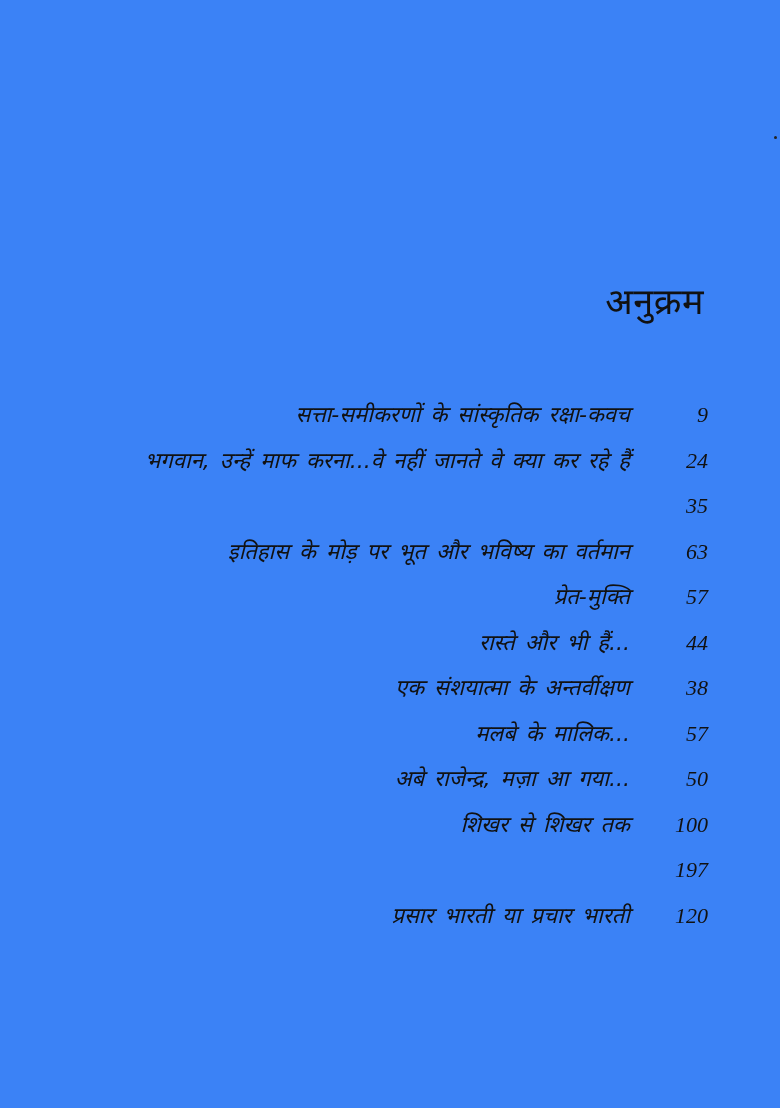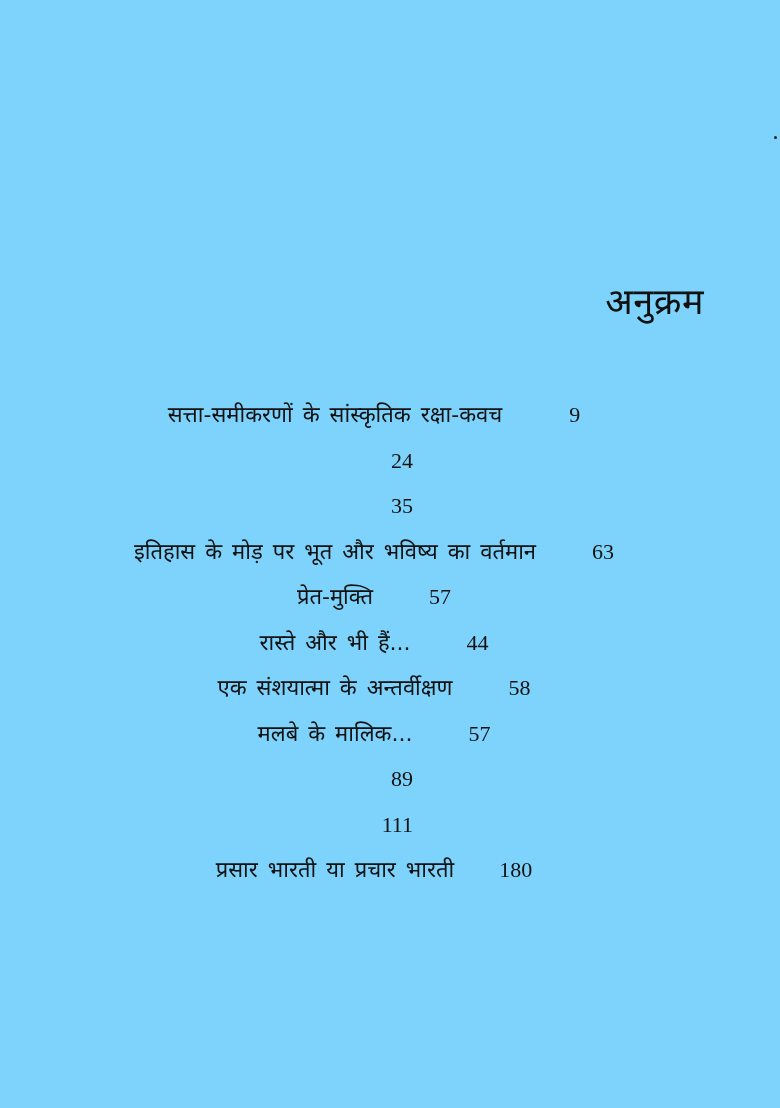--- a/index.html
+++ b/index.html
@@ -12,21 +12,21 @@
       height: 1108px;
       position: relative;
       overflow: hidden;
       color: #1a1a1a;
       font-family: "DejaVu Sans", "Liberation Sans", sans-serif;
     }
     .page {
       position: absolute;
       left: 0; top: 0;
       width: 780px; height: 1108px;
-      background: #7dd3fc;
+      background: #3b82f6;
     }
     .speck {
       position: absolute;
       left: 774px;
       top: 136px;
       width: 3px;
       height: 3px;
       background: #222;
       border-radius: 50%;
     }
@@ -44,23 +44,24 @@
       position: absolute;
       left: 40px;
       top: 398px;
       width: 668px;
       margin: 0;
       padding: 0;
       list-style: none;
     }
     .toc-row {
       display: flex;
-      justify-content: center;
+      justify-content: flex-end;
       align-items: baseline;
       height: 45.5px;
+      font-style: italic;
     }
     .toc-entry-title {
       font-size: 22px;
       line-height: 34px;
       font-family: "DejaVu Sans", sans-serif;
       color: #111;
       text-align: right;
       white-space: nowrap;
       word-spacing: 3px;
     }
@@ -81,49 +82,55 @@
   <div class="speck"></div>
 
   <h1 class="toc-title" style="margin:0;font-weight:normal;">अनुक्रम</h1>
 
   <ul class="toc">
     <li class="toc-row">
       <span class="toc-entry-title">सत्ता-समीकरणों के सांस्कृतिक रक्षा-कवच</span>
       <span class="toc-entry-page">9</span>
     </li>
     <li class="toc-row">
+      <span class="toc-entry-title">भगवान, उन्हें माफ करना...वे नहीं जानते वे क्या कर रहे हैं</span>
       <span class="toc-entry-page">24</span>
     </li>
     <li class="toc-row">
       <span class="toc-entry-page">35</span>
     </li>
     <li class="toc-row">
       <span class="toc-entry-title">इतिहास के मोड़ पर भूत और भविष्य का वर्तमान</span>
       <span class="toc-entry-page">63</span>
     </li>
     <li class="toc-row">
       <span class="toc-entry-title">प्रेत-मुक्ति</span>
       <span class="toc-entry-page">57</span>
     </li>
     <li class="toc-row">
       <span class="toc-entry-title">रास्ते और भी हैं...</span>
       <span class="toc-entry-page">44</span>
     </li>
     <li class="toc-row">
       <span class="toc-entry-title">एक संशयात्मा के अन्तर्वीक्षण</span>
-      <span class="toc-entry-page">58</span>
+      <span class="toc-entry-page">38</span>
     </li>
     <li class="toc-row">
       <span class="toc-entry-title">मलबे के मालिक...</span>
       <span class="toc-entry-page">57</span>
     </li>
     <li class="toc-row">
-      <span class="toc-entry-page">89</span>
+      <span class="toc-entry-title">अबे राजेन्द्र, मज़ा आ गया...</span>
+      <span class="toc-entry-page">50</span>
     </li>
     <li class="toc-row">
-      <span class="toc-entry-page">111</span>
+      <span class="toc-entry-title">शिखर से शिखर तक</span>
+      <span class="toc-entry-page">100</span>
+    </li>
+    <li class="toc-row">
+      <span class="toc-entry-page">197</span>
     </li>
     <li class="toc-row">
       <span class="toc-entry-title">प्रसार भारती या प्रचार भारती</span>
-      <span class="toc-entry-page">180</span>
+      <span class="toc-entry-page">120</span>
     </li>
   </ul>
 </div>
 
 </body></html>

